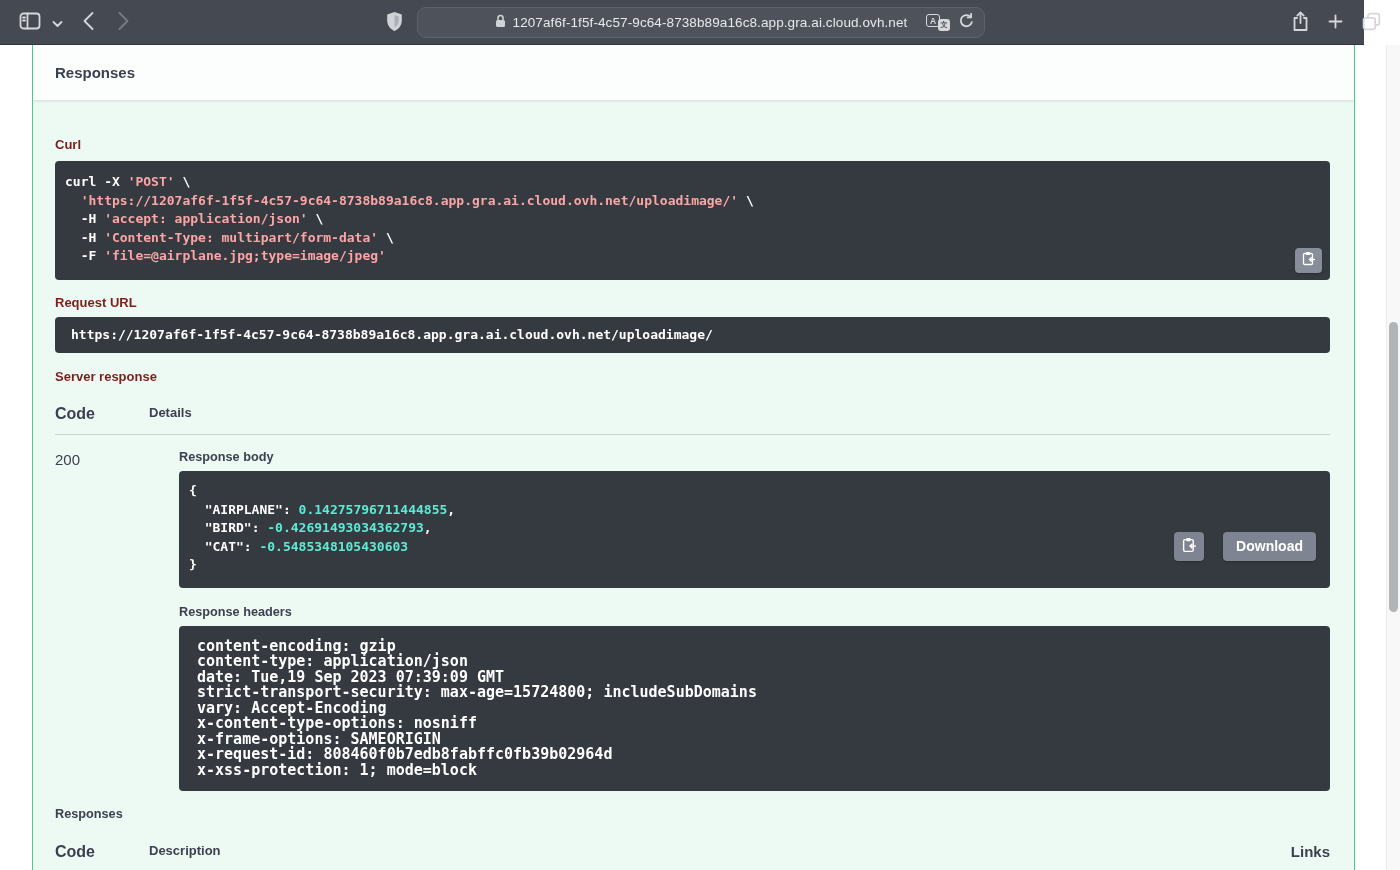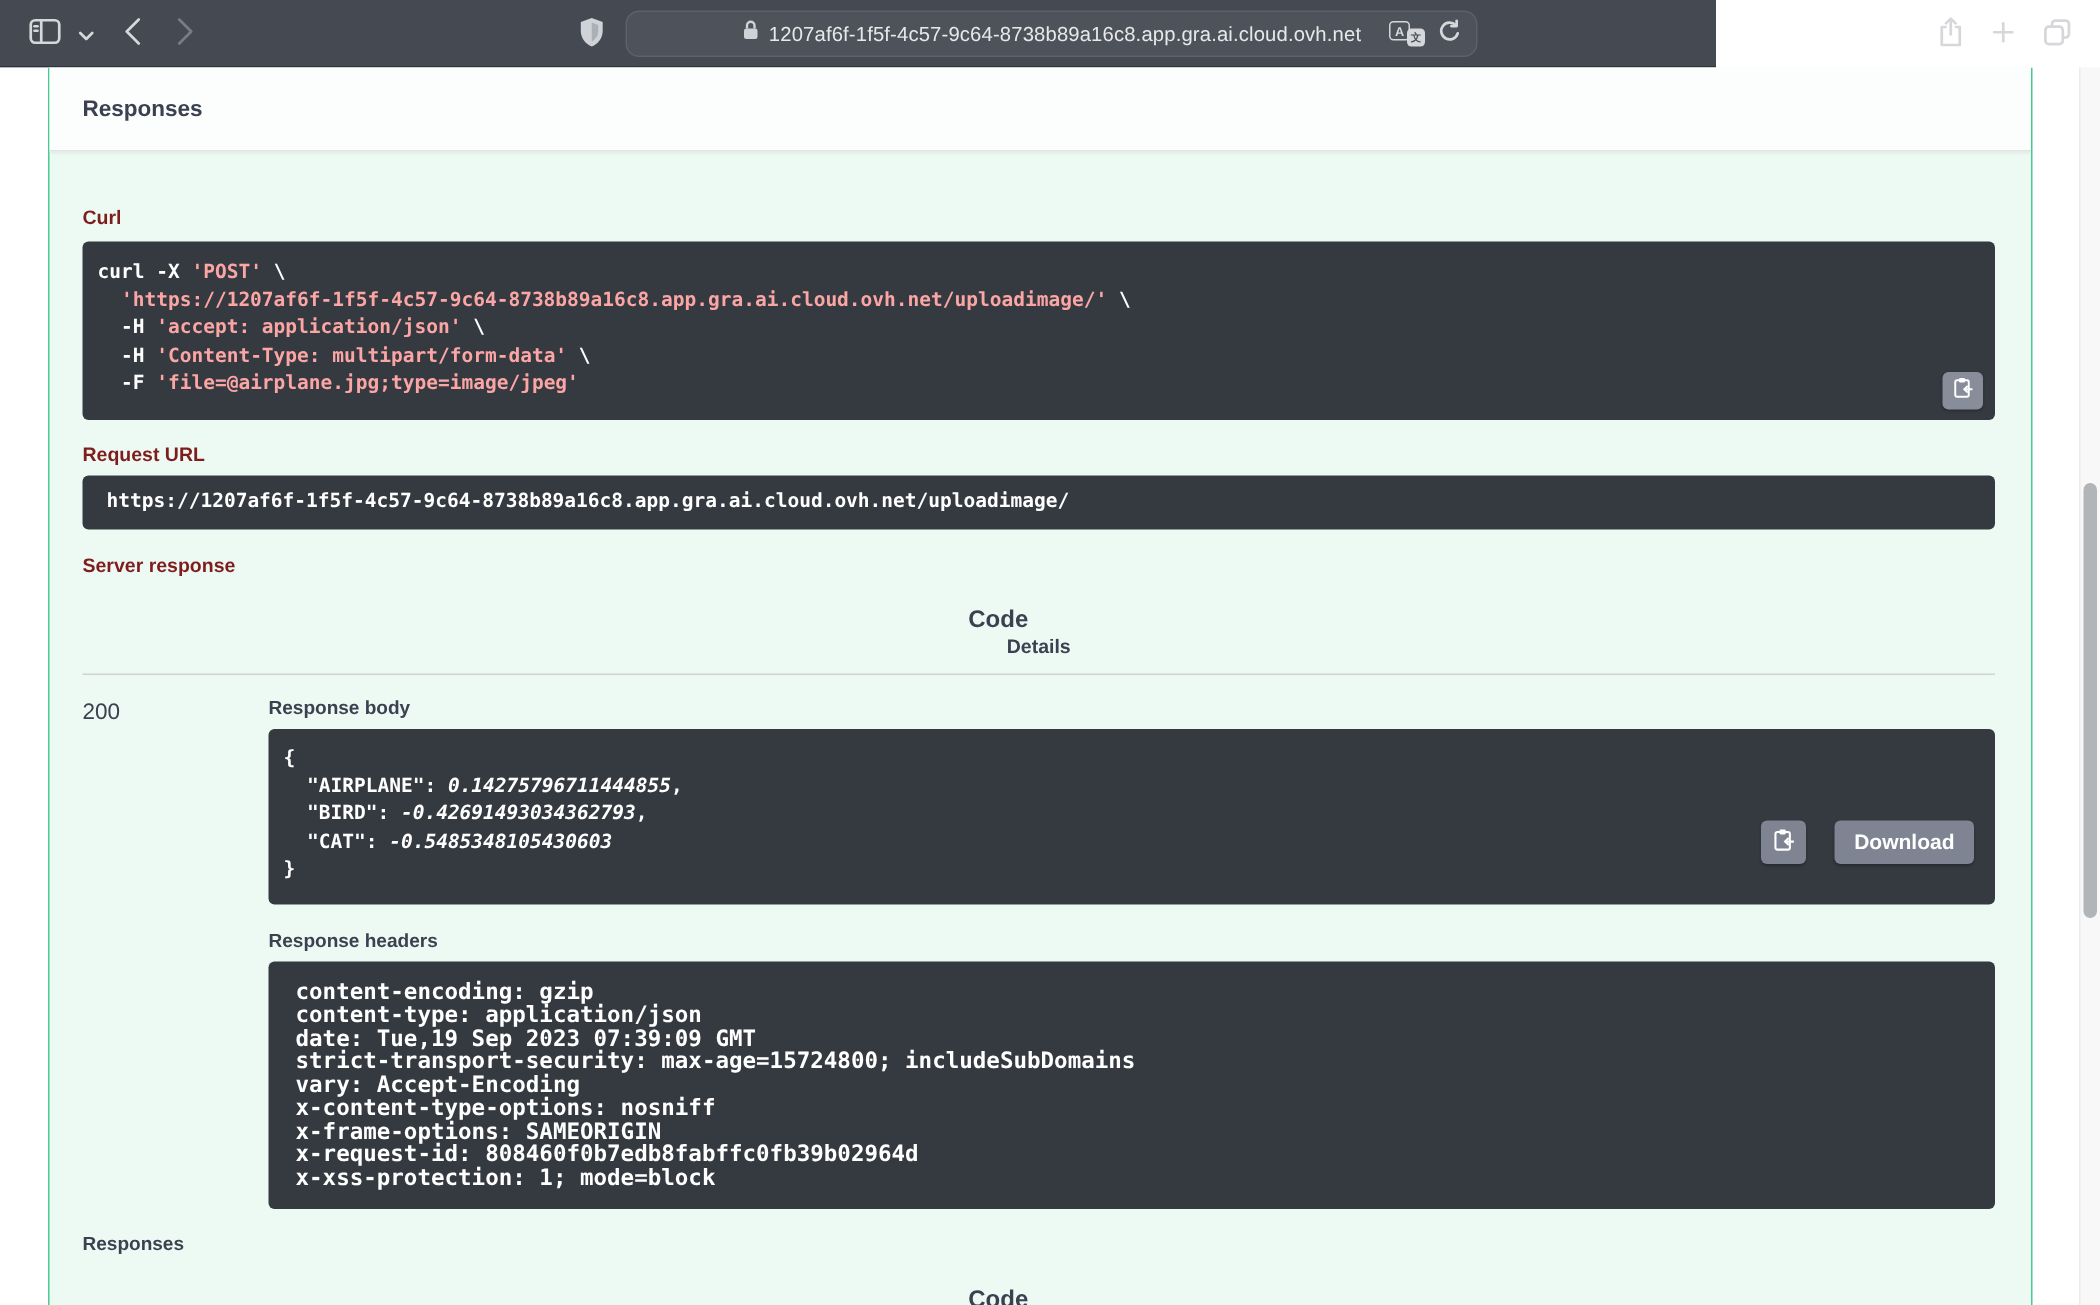--- a/index.html
+++ b/index.html
@@ -1,21 +1,21 @@
 <!DOCTYPE html>
 <html><head>
 <meta charset="utf-8">
 <style>
   * { margin:0; padding:0; box-sizing:border-box; }
   html,body { width:1400px; height:870px; overflow:hidden; background:#fff;
     font-family:"Liberation Sans", sans-serif; }
   .screen { position:relative; width:1400px; height:870px; }
 
   
-  .chrome { position:absolute; top:0; left:0; width:1144px; height:45px;
+  .chrome { position:absolute; top:0; left:0; width:1364px; height:45px;
     background:#454952; border-bottom:1px solid #30333a; }
   .chrome .btn { position:absolute; background:none; border:none; cursor:pointer;
     display:flex; align-items:center; justify-content:center; }
   .ic { stroke:#d5d7da; fill:none; stroke-width:1.8; stroke-linecap:round; stroke-linejoin:round; }
   .ic-dim { stroke:#787c84; }
 
   .url-bar { position:absolute; left:417px; top:7px; width:568px; height:31px;
     background:#4e525b; border:1px solid #5d616a; border-radius:9px;
     display:flex; align-items:center; justify-content:center; }
   .url-text { color:#e7e8ea; font-size:13.5px; letter-spacing:.1px; margin-left:7px; }
@@ -40,35 +40,35 @@
 
   h4.lbl { font-size:13px; font-weight:bold; color:#7f1d1d; }
   h5.lbl-sm { font-size:12.7px; font-weight:bold; color:#3b4151; }
 
   .codeblock { background:#343a40; border-radius:4px; color:#fff;
     font-family:"DejaVu Sans Mono", monospace; font-weight:bold; font-size:13px;
     position:relative; }
   .code-line { line-height:18.6px; }
   .code-line span { white-space:pre; }
   .tok-string { color:#fca5a5; }
-  .tok-num { color:#ffffff;font-style:italic; }
+  .tok-num { color:#5eead4; }
 
   .curl-block { margin-top:9px; padding:12px 44px 14px 10px; }
   .copy-btn { border:none; cursor:pointer; background:#878d99; border-radius:4px;
     width:27px; height:25px; display:flex; align-items:center; justify-content:center;
     box-shadow:0 1px 2px rgba(0,0,0,.25); }
   .curl-copy { position:absolute; right:8px; bottom:7px; }
 
   .request-url-label { margin-top:15px; }
   .urlblock { margin-top:7px; height:36px; display:flex; align-items:center; padding:0 10px 0 16px; }
 
   .server-response-label { margin-top:16px; font-size:13.5px; }
 
-  .thead { display:flex; align-items:center; margin-top:21px; padding-bottom:11px;
-    border-bottom:1px solid #cfd4d2;flex-direction:column; }
+  .thead { display:flex; align-items:flex-start; margin-top:21px; padding-bottom:11px;
+    border-bottom:1px solid #cfd4d2; }
   .col-code { width:94px; flex:none; }
   .th-code { font-size:16px; font-weight:bold; }
   .th-sm { font-size:13px; font-weight:bold; }
   .th-links { margin-left:auto; font-size:15px; font-weight:bold; }
 
   .trow { display:flex; margin-top:15px;gap:30px; }
   .td-code { font-size:15px; padding-top:1px; }
   .details-cell { flex:1; min-width:0; }
 
   .body-block { margin-top:7px; padding:11px 10px 13px 10px; }

